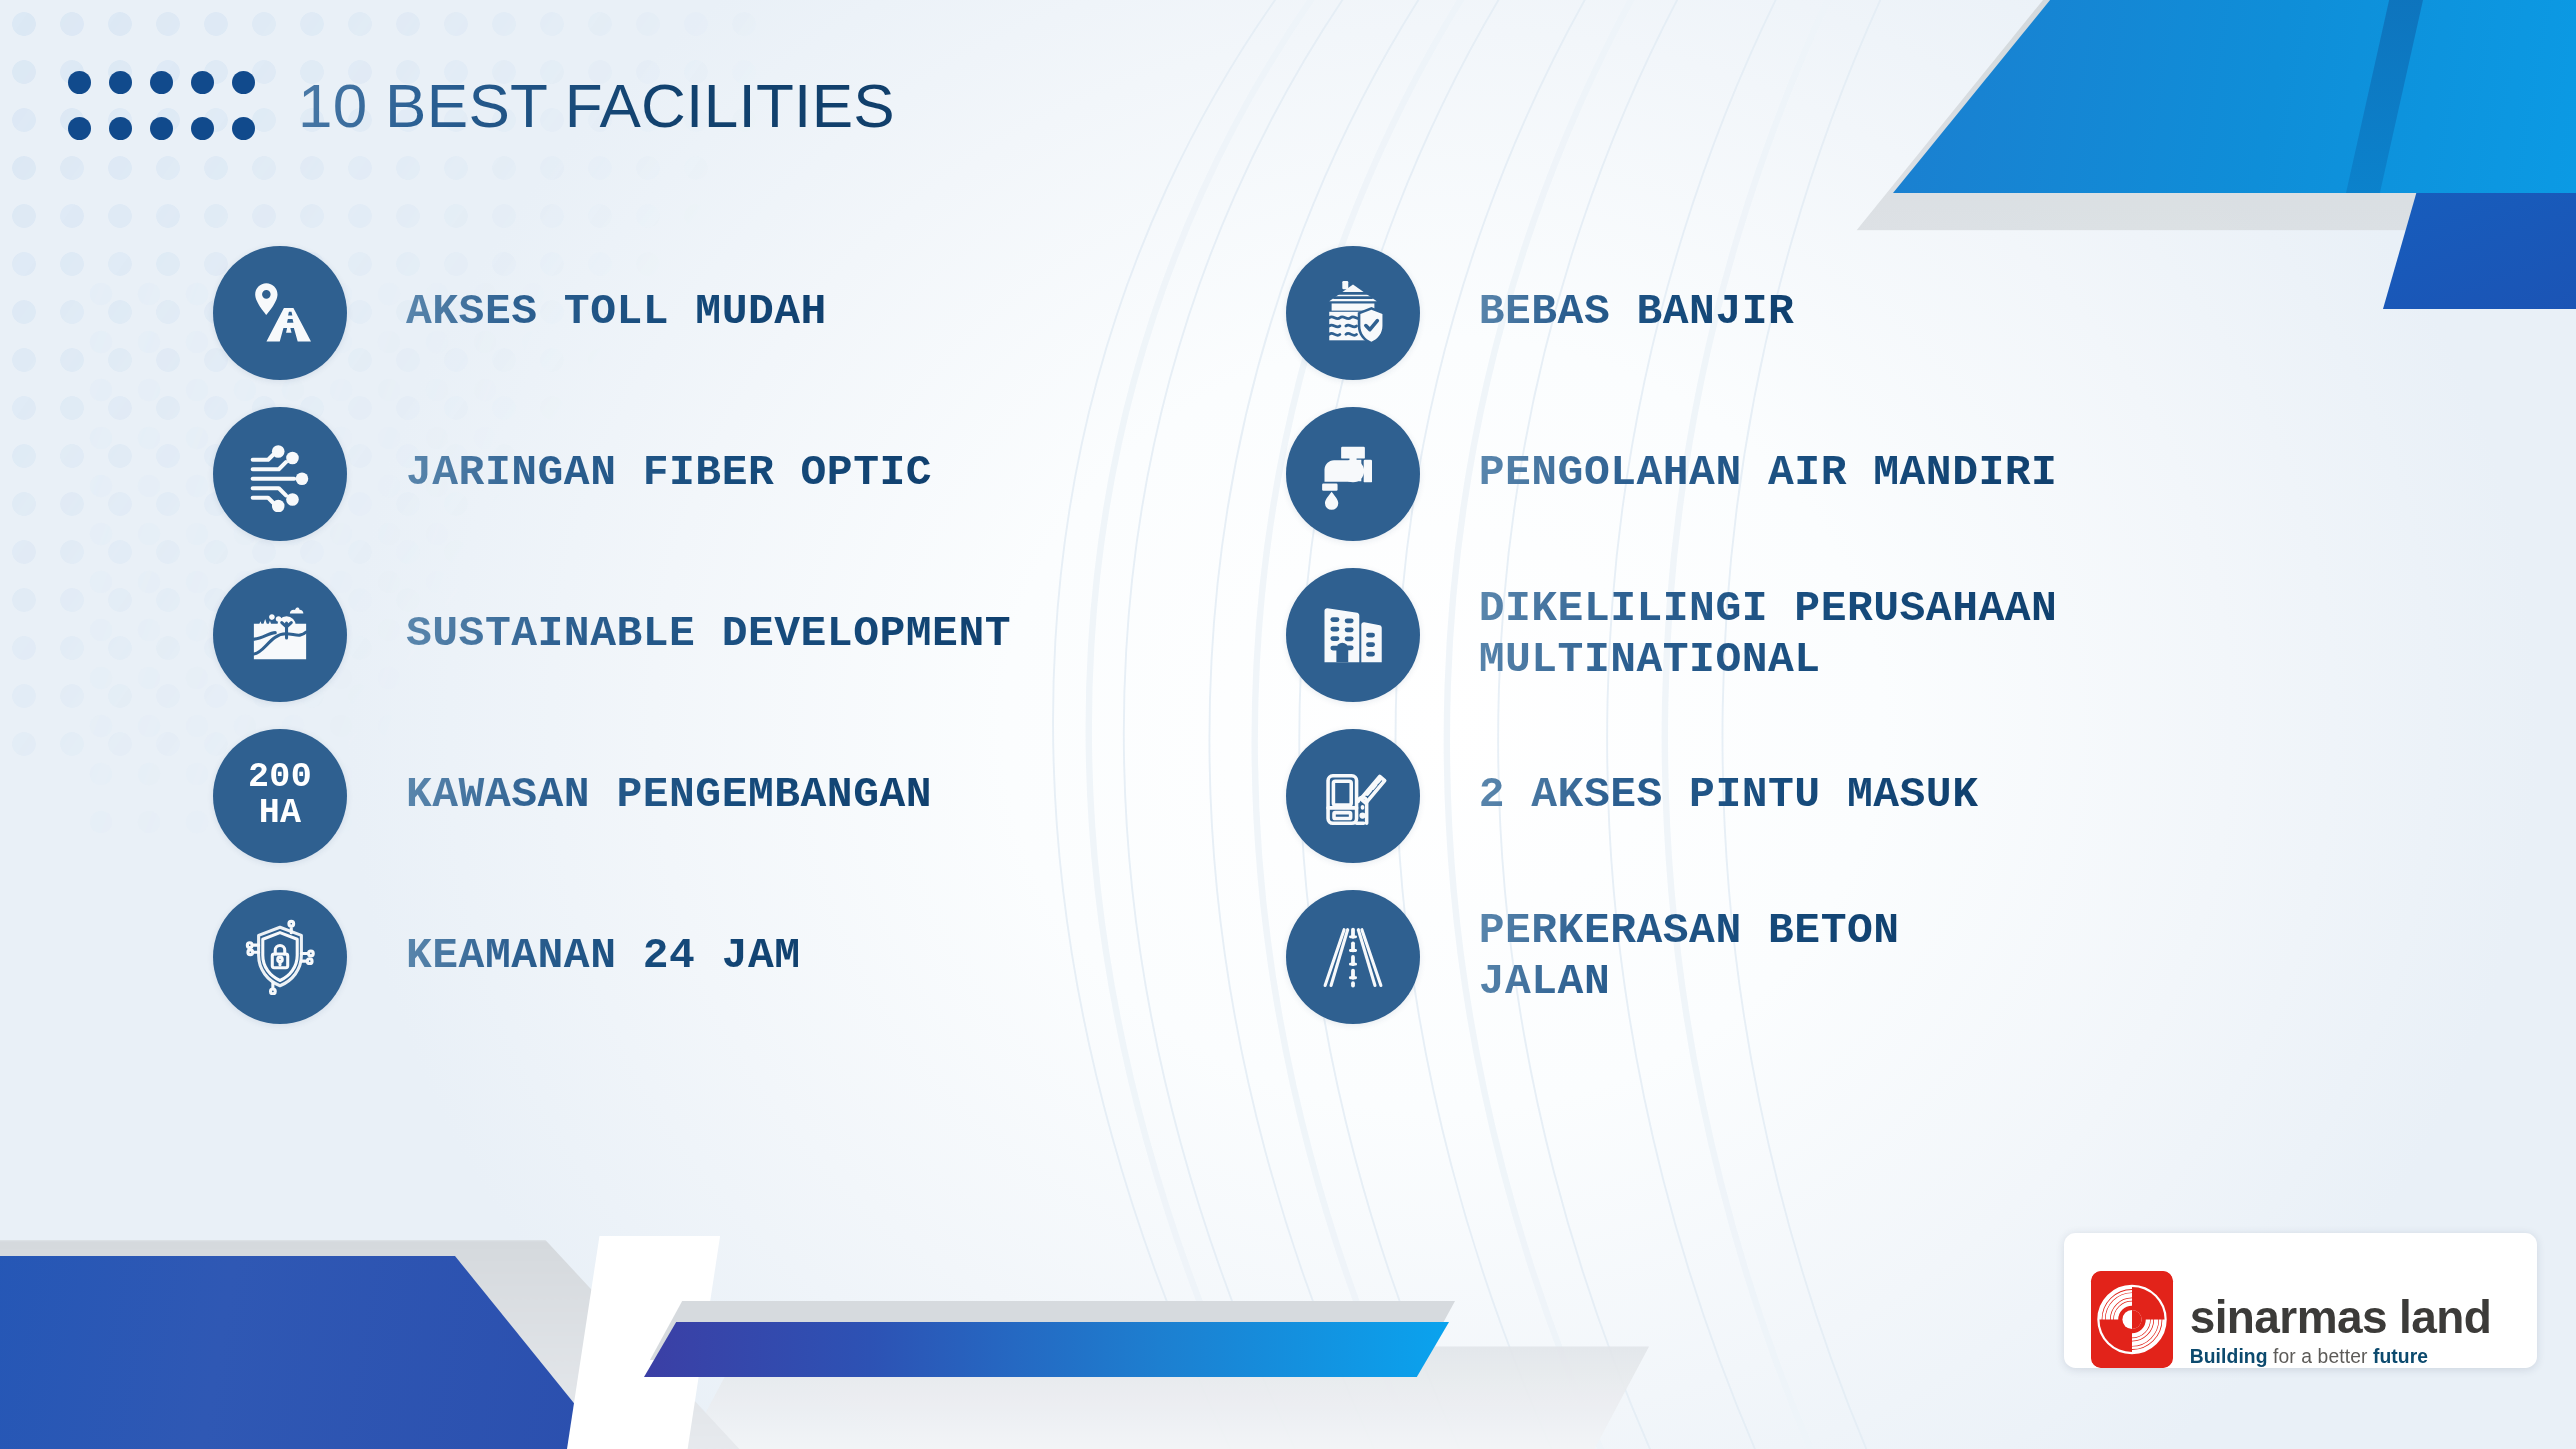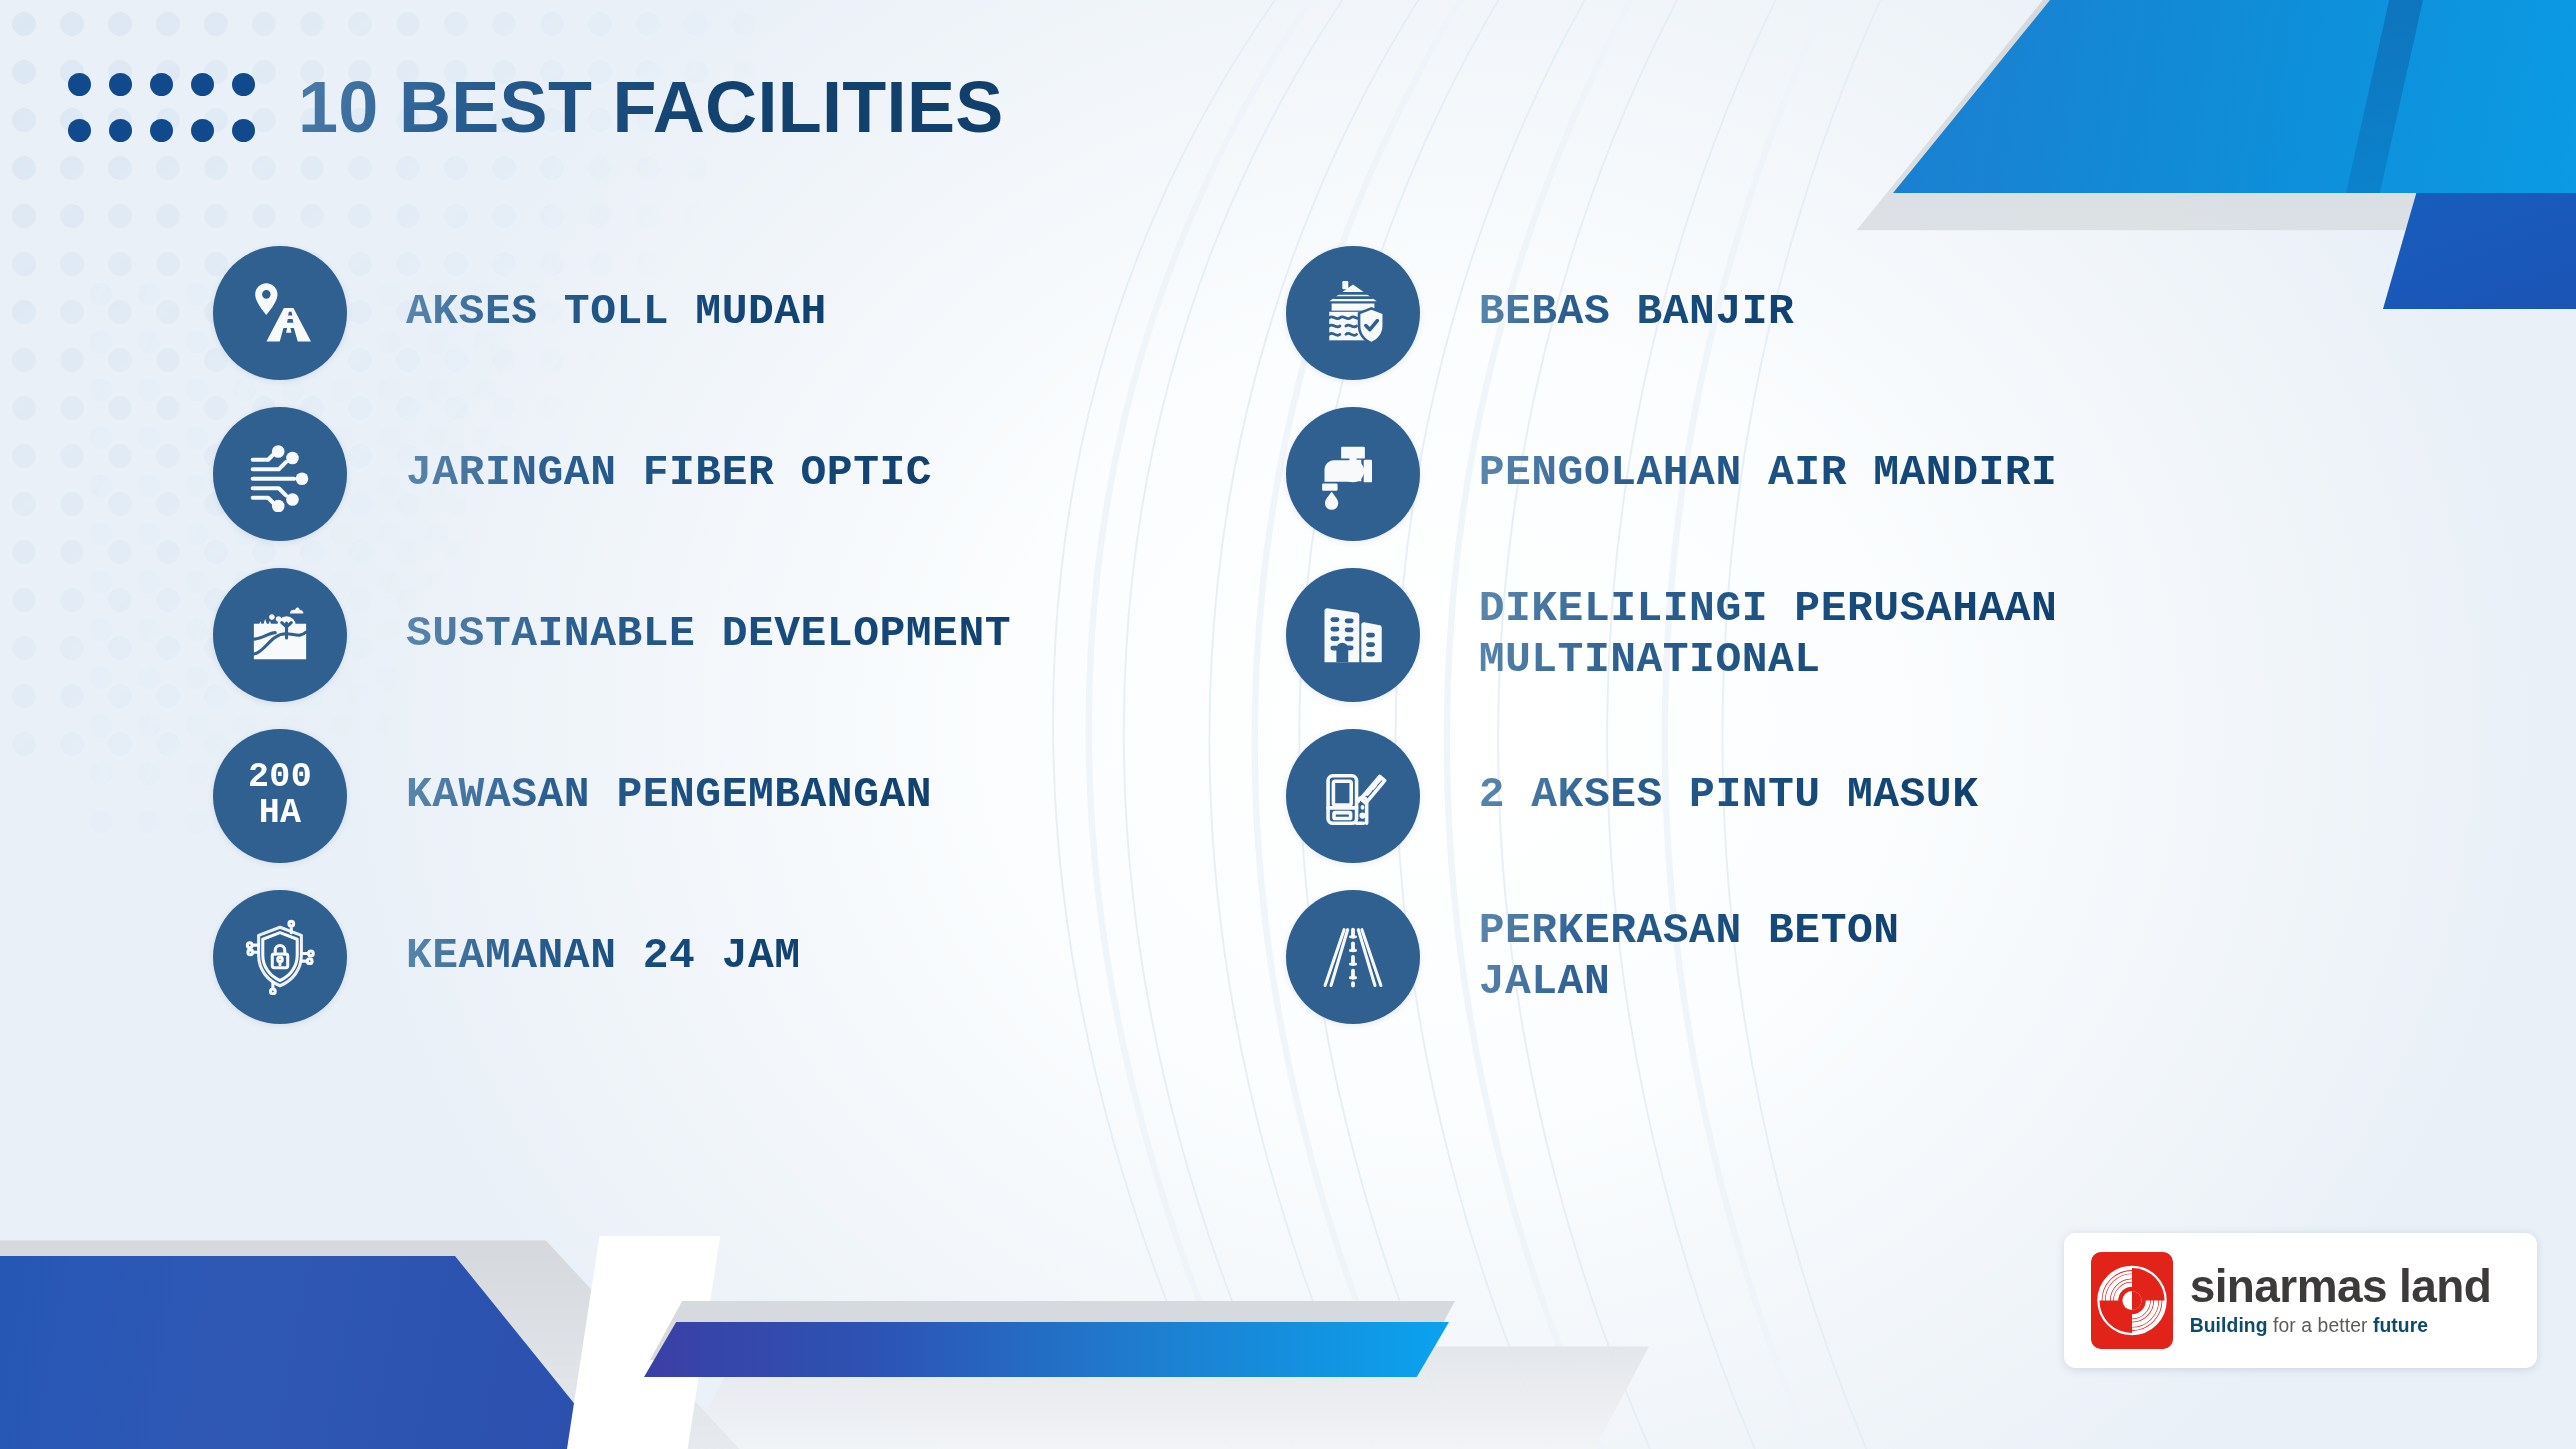--- a/index.html
+++ b/index.html
@@ -99,21 +99,21 @@
     filter:blur(0.6px);
     opacity:.9;
   }
 
   
   .header{position:absolute;left:68px;top:71px;display:flex;align-items:center;gap:43px;}
   .dotmark{display:grid;grid-template-columns:repeat(5,23px);grid-template-rows:repeat(2,23px);
            column-gap:18px;row-gap:23px;}
   .dotmark i{display:block;width:23px;height:23px;border-radius:50%;background:#114a8c;}
   .title{
-    font-size:72px;font-weight:700;letter-spacing:0.3px;line-height:1;
+    font-size:62px;font-weight:400;letter-spacing:0.3px;line-height:1;
     background:linear-gradient(110deg,#4c7ba8 0%,#2a5f93 22%,#12426f 58%,#113f6b 100%);
     -webkit-background-clip:text;background-clip:text;color:transparent;
     white-space:nowrap;
   }
 
   
   .cols{position:absolute;left:0;top:232px;width:2576px;display:flex;font-family:Liberation Mono, monospace;}
   .col{display:flex;flex-direction:column;}
   .col-left{margin-left:213px;width:1063px;}
   .col-right{margin-left:9.7px;width:1095px;}
@@ -140,21 +140,21 @@
     background:linear-gradient(100deg,#5b87ad 0%,#2d6091 26%,#164b7c 62%,#10406e 100%);
     -webkit-background-clip:text;background-clip:text;color:transparent;
   }
   .label .ln{display:block;}
 
   
   .logo-card{
     position:absolute;left:2064px;top:1233px;width:473px;height:135px;
     background:#fff;border-radius:11.6px;
     box-shadow:0 1.9px 9px rgba(30,50,80,.13);
-    display:flex;align-items:center;padding-left:27px;box-sizing:border-box;
+    display:flex;align-items:flex-end;padding-left:27px;box-sizing:border-box;
   }
   .logo-mark{
     width:82px;height:97px;border-radius:10.3px;background:#e2231a;
     position:relative;overflow:hidden;flex:0 0 auto;
   }
   .logo-mark svg{position:absolute;inset:0;width:100%;height:100%;}
   .logo-text{margin-left:16.7px;}
   .logo-name{
     font-size:46px;font-weight:700;color:#3c3b39;line-height:.98;letter-spacing:-0.6px;
     font-family:"Liberation Sans", sans-serif;

